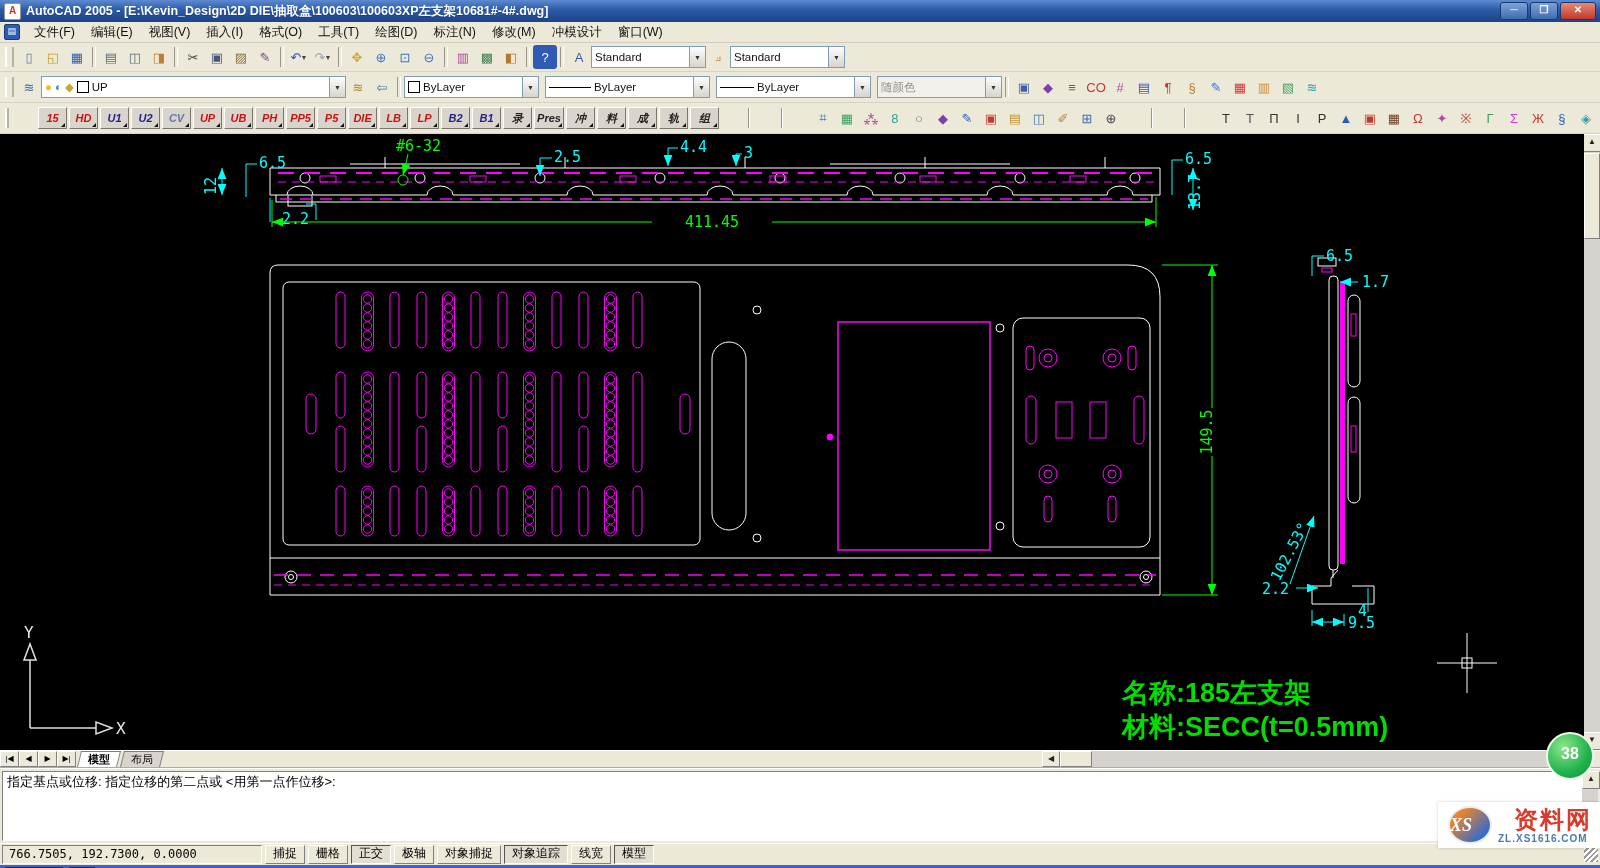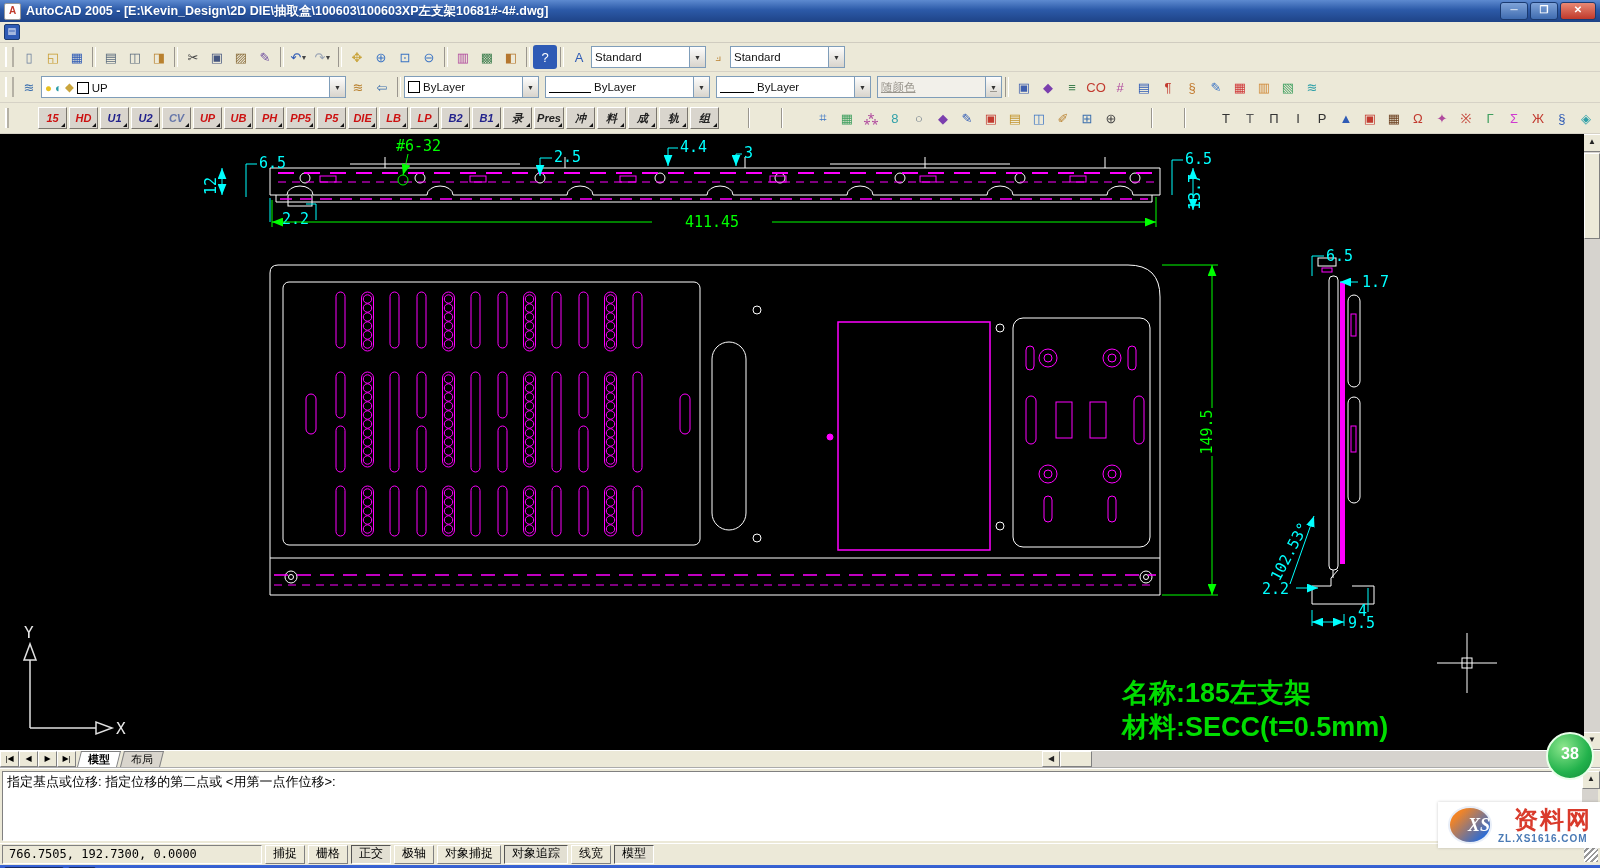--- a/index.html
+++ b/index.html
@@ -16,23 +16,23 @@
   .mico{width:14px;height:14px;background:#2f5bb5;border:1px solid #1a3a70;margin-right:6px;border-radius:2px;color:#fff;font-size:9px;line-height:13px;text-align:center;}
   .menu-item{padding:2px 8px;color:#111;}
   
   .tbrow{display:flex;align-items:center;background:#ece9d8;border-bottom:1px solid #d6d2c6;padding:1px 2px;}
   .tb1{height:26px;} .tb2{height:28px;} .tb3{height:28px;gap:25px;}
   .grip{width:5px;height:20px;margin:0 3px;border-left:2px solid #fff;border-right:2px solid #b5b1a5;}
   .tbtn{width:22px;height:22px;display:flex;align-items:center;justify-content:center;font-size:13px;background:transparent;border:1px solid transparent;position:relative;}
   .tbtn .dd{font-size:7px;color:#444;margin-left:-1px;}
   .sep{width:2px;height:20px;border-left:1px solid #9a968e;border-right:1px solid #fff;margin:0 3px;}
   .combo{display:flex;align-items:center;background:#fff;border:1px solid #7f9db9;height:20px;font-size:11.5px;padding-left:3px;color:#111;}
-  .combo .cbody{display:flex;align-items:flex-end;gap:3px;overflow:hidden;white-space:nowrap;flex:1;}
+  .combo .cbody{display:flex;align-items:center;gap:3px;overflow:hidden;white-space:nowrap;flex:1;}
   .combo .arrow{margin-left:4px;width:15px;height:100%;background:linear-gradient(#fdfdfd,#d8d4cc);border-left:1px solid #7f9db9;display:flex;align-items:center;justify-content:center;font-size:7px;color:#333;}
-  .combo.dis{background:#f2f0ea;color:#9a968e;text-decoration:underline;}
+  .combo.dis{background:#f2f0ea;color:#9a968e;}
   .lswatch{width:10px;height:10px;border:1px solid #000;background:#fff;display:inline-block;}
   .lline{display:inline-block;width:42px;border-top:1px solid #000;}
   .cbtn{height:20px;min-width:23px;padding:0 2px;margin:0 1px;background:#d9d5cd;border:1px solid;border-color:#fff #7a766e #7a766e #fff;font:italic bold 11px "Liberation Sans",sans-serif;position:relative;display:flex;align-items:center;justify-content:center;}
   .cbtn::after{content:"";position:absolute;right:1px;bottom:1px;border-left:4px solid transparent;border-bottom:4px solid #111;}
   
   .canvasrow{display:flex;height:616px;}
   .canvas{position:relative;width:1584px;height:616px;background:#000;}
   .vscroll{width:16px;height:616px;background:#d6d3ce;display:flex;flex-direction:column;align-items:center;}
   .sbtn{width:16px;height:16px;background:#ece9d8;border:1px solid;border-color:#fff #808080 #808080 #fff;font-size:8px;line-height:14px;text-align:center;color:#222;}
   .vthumb{width:14px;height:84px;background:#ece9d8;border:1px solid;border-color:#fff #808080 #808080 #fff;margin-top:1px;}
@@ -57,21 +57,21 @@
   .coords{width:246px;height:17px;border:1px solid;border-color:#808080 #fff #fff #808080;font:12px "DejaVu Sans Mono",monospace;padding:0 6px;line-height:16px;background:#ece9d8;}
   .stgl{height:17px;padding:0 7px;border:1px solid;border-color:#fff #808080 #808080 #fff;background:#ece9d8;line-height:15px;}
   .stgl.on{border-color:#555 #fff #fff #555;background:#e2dfd2;font-family:Liberation Serif, serif;}
   .sgrip{margin-left:auto;width:14px;height:14px;background:repeating-linear-gradient(135deg,#fff 0 2px,#999 2px 4px);}
   
   .taskbar{height:21px;background:linear-gradient(#3a66d8,#1f3d9e 60%,#16307f);display:flex;align-items:center;padding:0 4px;gap:4px;}
   .task-item{width:58px;height:15px;background:linear-gradient(#e8ecf6,#bcc8e4);border-radius:2px;border:1px solid #142a66;}
   .task-item.small{width:26px;background:linear-gradient(#6f93e0,#3c62bd);}
   
   .watermark{position:absolute;right:0;bottom:20px;background:#fff;display:flex;align-items:center;padding:4px 8px 4px 10px;gap:6px;z-index:9;box-shadow:0 0 3px #0003;}
-  .wm-logo{width:40px;height:34px;border-radius:50%;background:linear-gradient(135deg,#f08428 20%,#2a6bd6 85%);color:#fff;font:italic bold 18px/34px "Liberation Serif",serif;text-align:right;border:2px solid #e8eef8;}
+  .wm-logo{width:40px;height:34px;border-radius:50%;background:linear-gradient(135deg,#f08428 20%,#2a6bd6 85%);color:#fff;font:italic bold 18px/34px "Liberation Serif",serif;text-align:left;border:2px solid #e8eef8;}
   .wm-name{color:#d93a2b;font:bold 24px/26px "Liberation Sans",sans-serif;letter-spacing:2px;margin-left:16px;}
   .wm-site{color:#4a7ab5;font:bold 10px "Liberation Sans",sans-serif;letter-spacing:1px;}
   
   #cad{position:absolute;left:0;top:0;}
   #cad text{font-family:"DejaVu Sans Mono",monospace;fill:#00ffff;font-size:15px;}
   #cad text.g{fill:#00ff00;}
   #cad text.big{fill:#00dd00;font-size:27px;font-weight:bold;font-family:"Liberation Sans",sans-serif;}
   #cad text.ucs{fill:#e8e8e8;font-size:16px;}
 </style>
 </head>
@@ -84,20 +84,33 @@
     <div class="titletext">AutoCAD 2005 - [E:\Kevin_Design\2D DIE\抽取盒\100603\100603XP左支架10681#-4#.dwg]</div>
     <div class="winbtns">
       <div class="wbtn">─</div>
       <div class="wbtn">❐</div>
       <div class="wbtn close">✕</div>
     </div>
   </div>
 
   <div class="menubar">
     <div class="mico">▤</div>
+    <div id="menu-items" style="display:flex;">
+        <span class="menu-item">文件(F)</span>
+        <span class="menu-item">编辑(E)</span>
+        <span class="menu-item">视图(V)</span>
+        <span class="menu-item">插入(I)</span>
+        <span class="menu-item">格式(O)</span>
+        <span class="menu-item">工具(T)</span>
+        <span class="menu-item">绘图(D)</span>
+        <span class="menu-item">标注(N)</span>
+        <span class="menu-item">修改(M)</span>
+        <span class="menu-item">冲模设计</span>
+        <span class="menu-item">窗口(W)</span>
+      </div>
   </div>
 
   <div class="tbrow tb1">
     <div class="grip"></div>
     <div id="std-icons" style="display:flex;align-items:center;">
         <div class="tbtn" style="color: rgb(107, 127, 158);">▯</div>
         <div class="tbtn" style="color: rgb(199, 154, 46);">◱</div>
         <div class="tbtn" style="color: rgb(47, 91, 181);">▦</div>
         <div class="sep"></div>
         <div class="tbtn" style="color: rgb(90, 107, 125);">▤</div>

